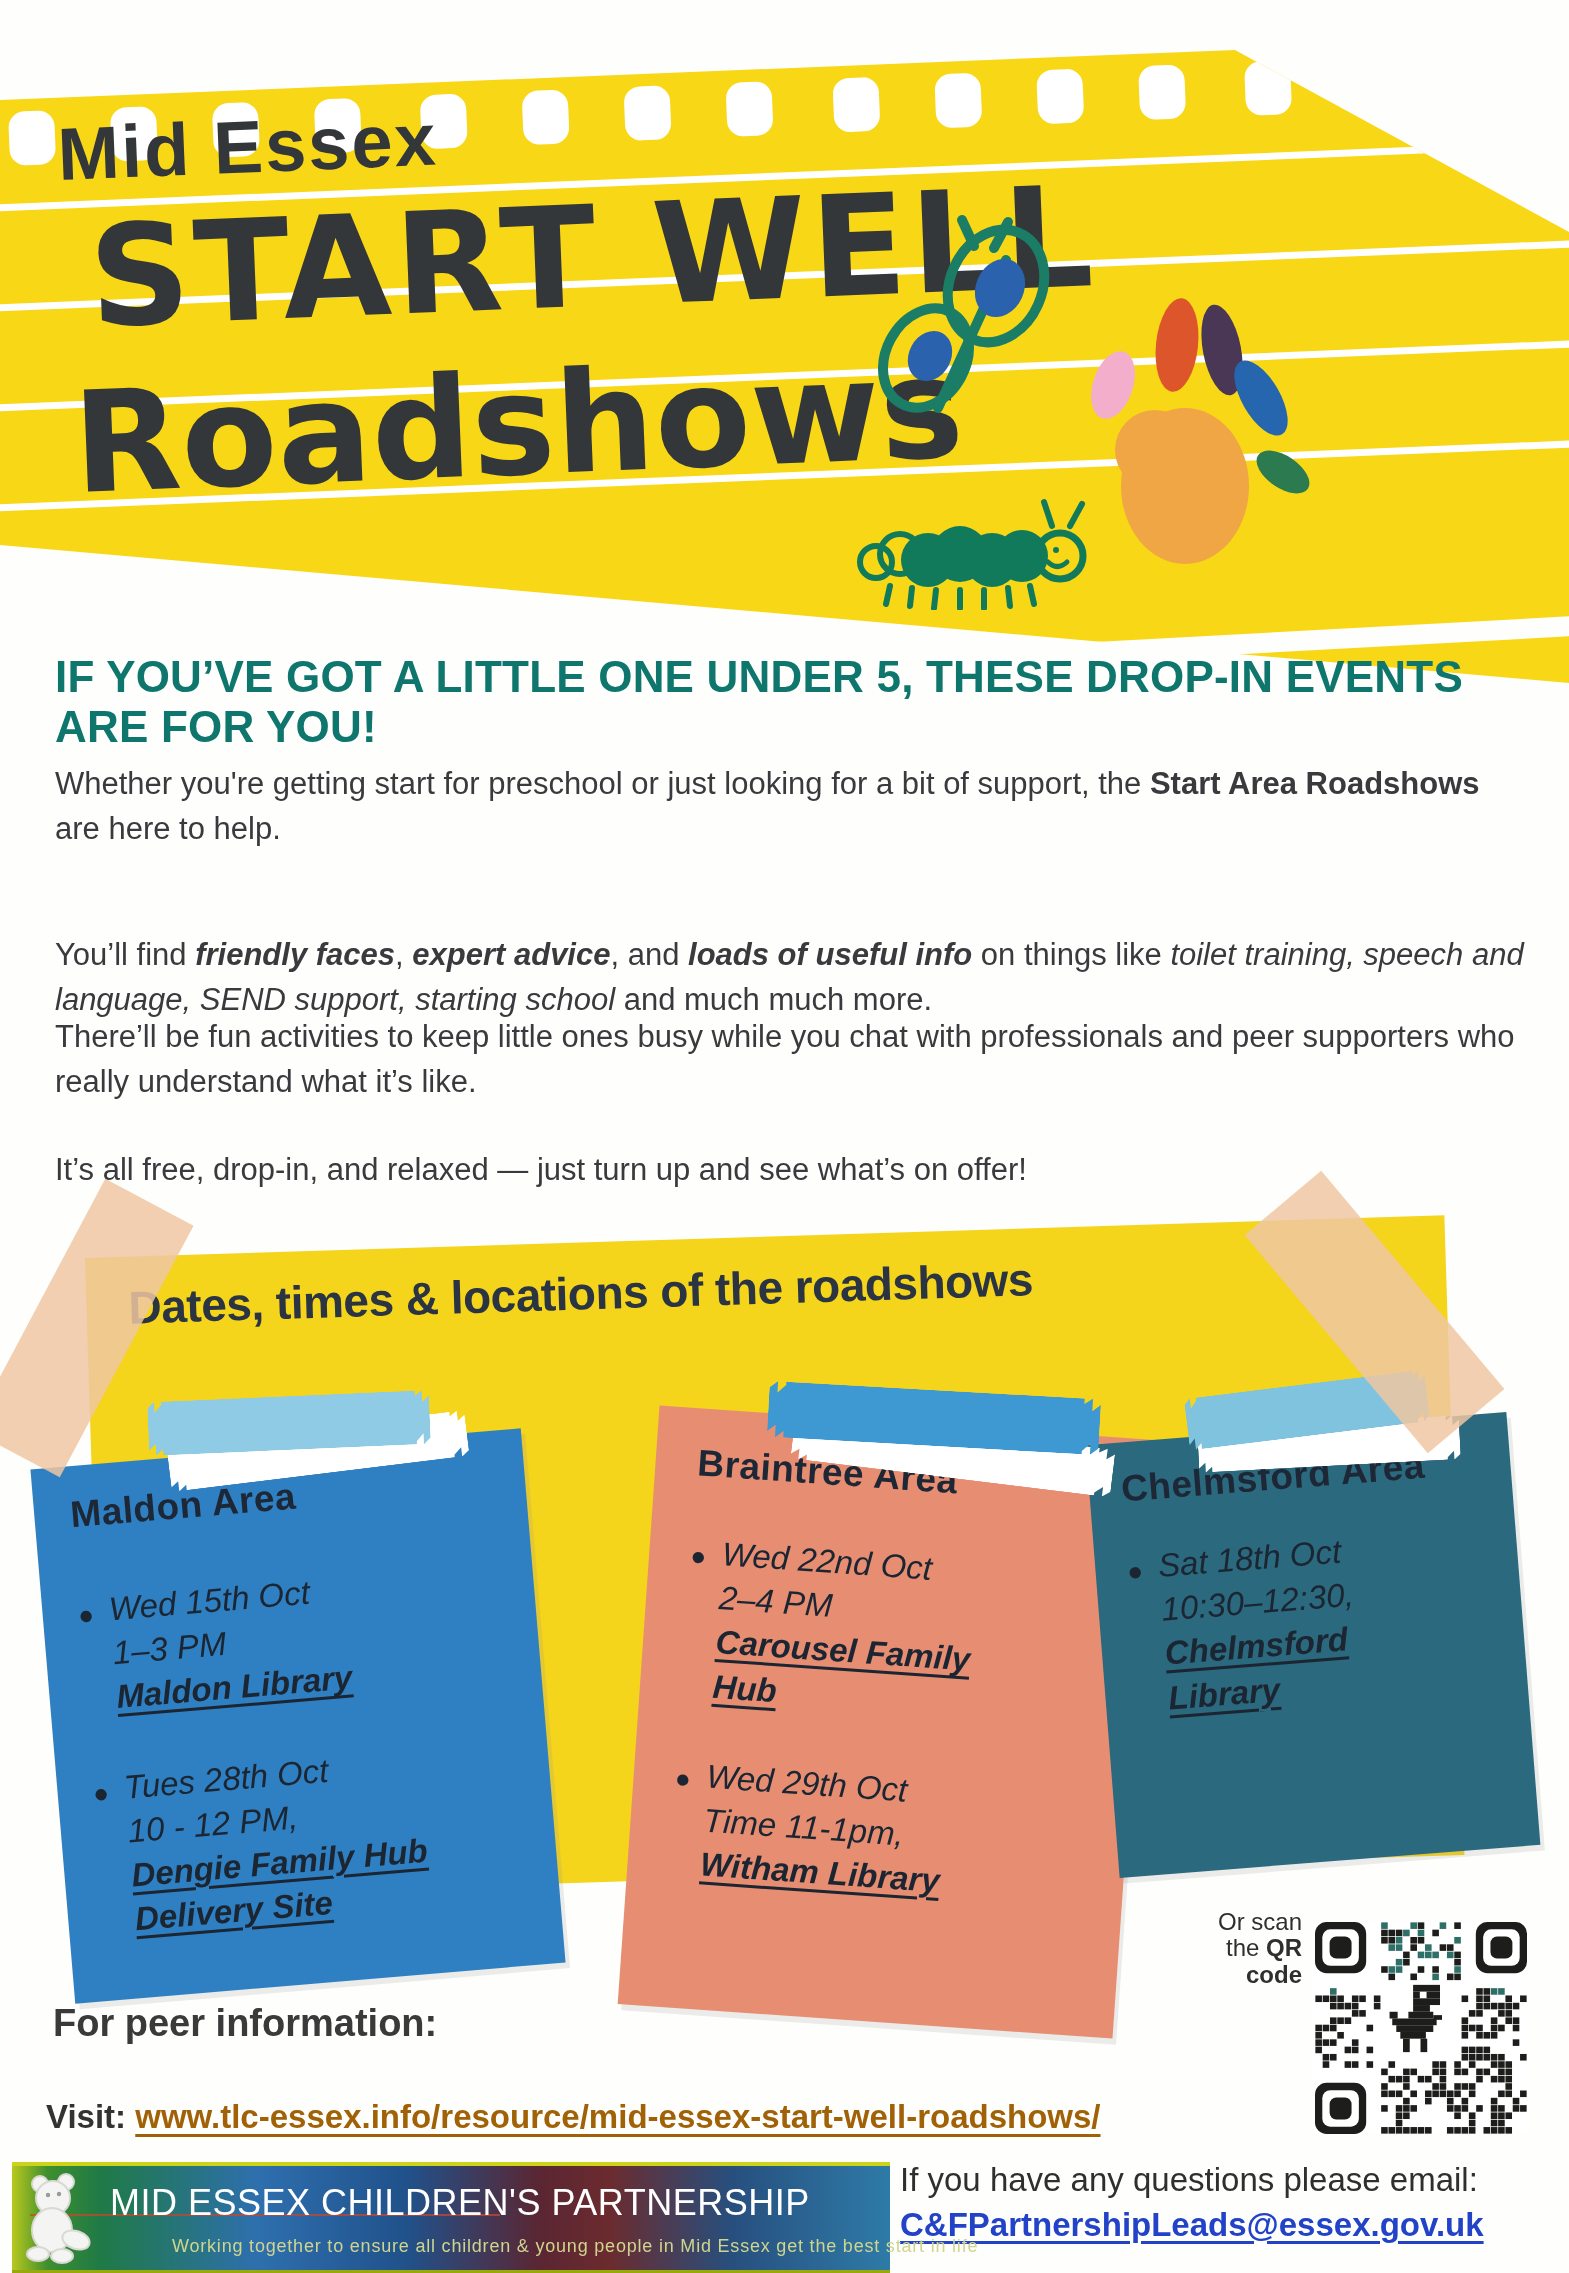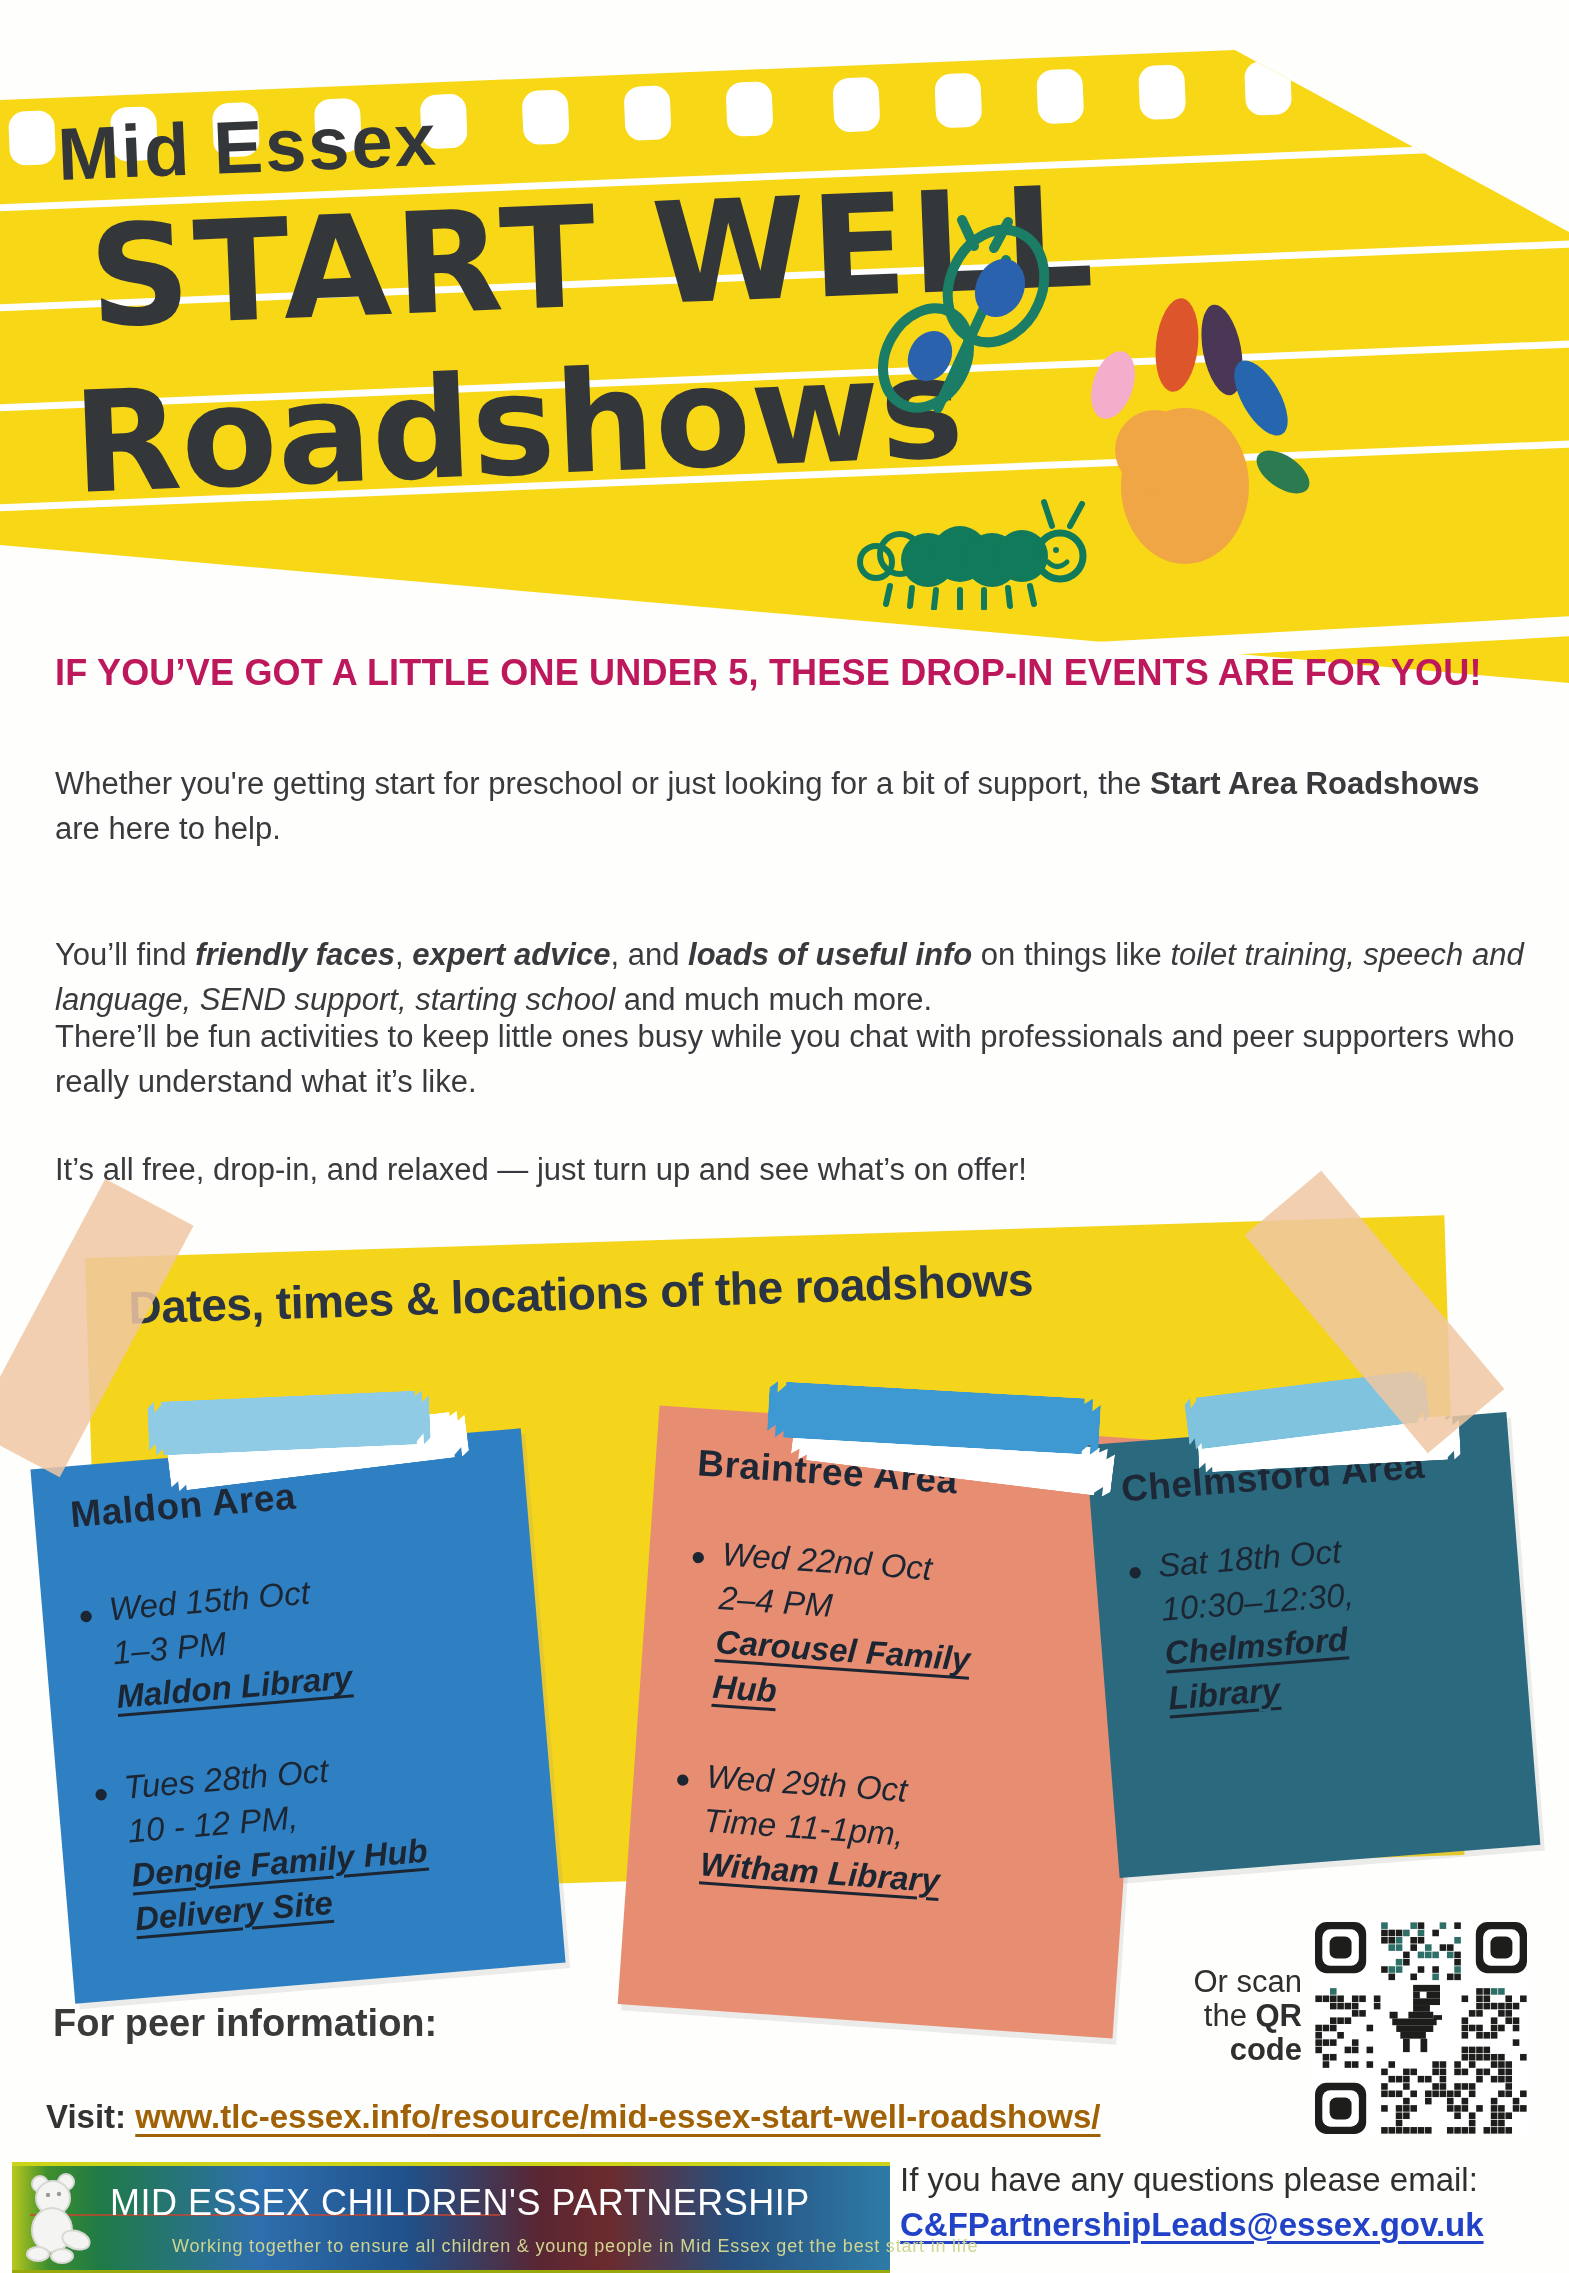--- a/index.html
+++ b/index.html
@@ -16,21 +16,21 @@
     color:#33373A;transform:rotate(-2.32deg);transform-origin:left top;}
   .banner-title{position:absolute;left:86px;top:196px;font-size:140px;font-weight:800;letter-spacing:4px;
     font-family:"DejaVu Sans","Liberation Sans",sans-serif;color:#33373A;transform:rotate(-2.32deg);transform-origin:left top;}
   .banner-subtitle{position:absolute;left:70px;top:362px;font-size:140px;font-weight:800;letter-spacing:0px;
     font-family:"DejaVu Sans","Liberation Sans",sans-serif;color:#33373A;transform:rotate(-2.32deg);transform-origin:left top;}
   .banner-slash{position:absolute;left:555px;top:642px;width:1080px;height:20px;background:#fefefc;
     transform:rotate(-3.1deg);z-index:2;}
   .doodle{position:absolute;z-index:3;}
 
   
-  .headline{position:absolute;left:55px;top:652px;width:1480px;font-size:36px;font-weight:700;color:#be185d;
+  .headline{position:absolute;left:55px;top:652px;width:1480px;font-size:44px;font-weight:700;color:#0f766e;
     letter-spacing:0.2px;z-index:4;}
   .para{position:absolute;left:55px;width:1470px;font-size:31px;line-height:1.45;color:#3a3a3e;z-index:4;}
   .p1{top:762px;} .p2{top:925px;margin-top:8px;} .p3{top:1015px;} .p4{top:1148px;}
   .seg-bold{font-weight:700;} .seg-italic{font-style:italic;} .seg-bolditalic{font-weight:700;font-style:italic;}
 
   
   .board{position:absolute;left:85px;top:1258px;width:1360px;height:640px;background:#F5D41C;
     transform:rotate(-1.8deg);transform-origin:left top;z-index:5;}
   .board-heading{position:absolute;left:42px;top:24px;font-size:46px;font-weight:700;color:#2A3442;letter-spacing:-0.5px;}
   .tan-tape{position:absolute;width:285px;height:100px;background:rgba(238,199,162,0.82);z-index:9;}
@@ -56,21 +56,21 @@
   .tape-1{left:768px;top:1390px;width:332px;height:56px;transform:rotate(3.2deg);}
   .tapew-1{left:792px;top:1430px;width:322px;height:48px;transform:rotate(7deg);}
   .tape-2{left:1186px;top:1384px;width:242px;height:52px;transform:rotate(-7deg);}
   .tapew-2{left:1198px;top:1422px;width:262px;height:44px;transform:rotate(-3deg);}
 
   
   .more-info{position:absolute;left:53px;top:2002px;font-size:38px;font-weight:700;color:#3a3a3a;}
   .visit-line{position:absolute;left:46px;top:2098px;font-size:33px;color:#333;}
   .visit-label{font-weight:700;color:#333;}
   .visit-url{font-weight:700;color:#a16207;text-decoration:underline;text-decoration-thickness:3px;text-underline-offset:6px;}
-  .qr-caption{position:absolute;left:1080px;top:1965px;width:222px;text-align:right;font-size:31px;
+  .qr-caption{position:absolute;left:1080px;top:1909px;width:222px;text-align:right;font-size:24px;
     line-height:1.1;color:#2f2f2f;}
   .qr-box{position:absolute;left:1312px;top:1922px;width:218px;height:212px;background:#fff;}
   .email-block{position:absolute;left:900px;top:2158px;width:600px;font-size:33px;color:#2f2f2f;line-height:1.35;}
   .email-link{font-weight:700;color:#2243C8;text-decoration:underline;text-decoration-thickness:3px;text-underline-offset:5px;}
 
   
   .logo-bar{position:absolute;left:12px;top:2162px;width:878px;height:104px;
     background:linear-gradient(90deg,#b8c81e 0%,#3f8f2e 4%,#1f7a46 10%,#2e6fae 28%,#20518a 45%,#5a2633 60%,#6b2b2e 68%,#274f7e 82%,#2e7ba8 100%);
     border-top:4px solid #cdd318;border-bottom:4px solid #99a80a;z-index:4;}
   .logo-title{position:absolute;left:98px;top:16px;font-size:36px;color:#fff;letter-spacing:0.5px;white-space:nowrap;}

